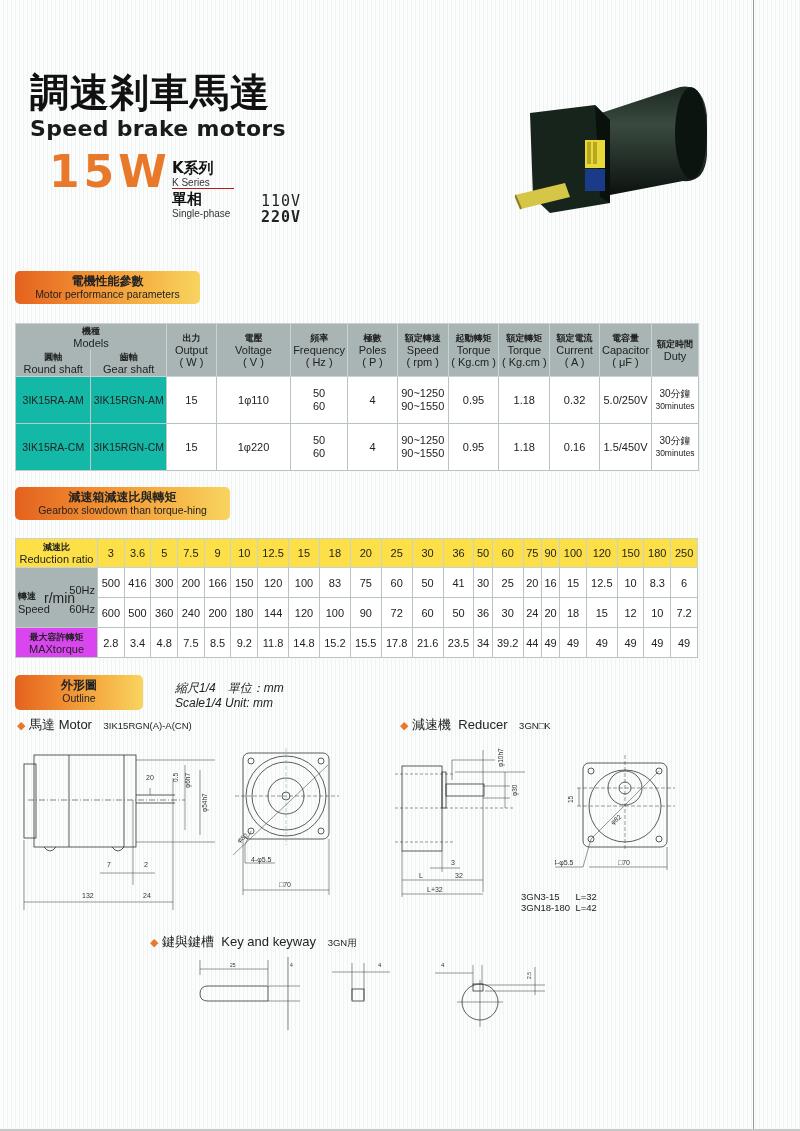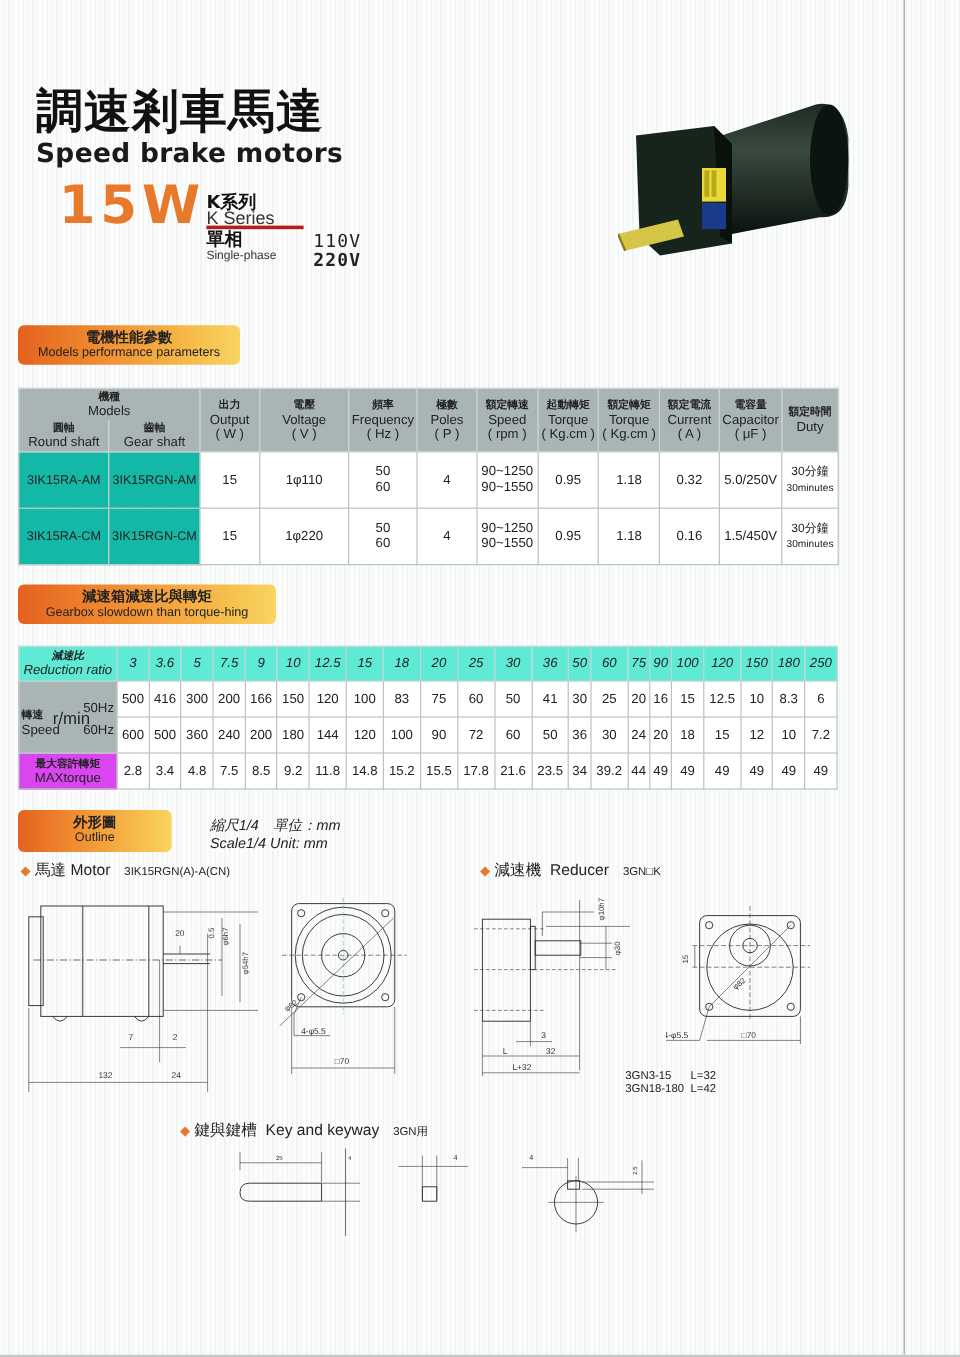--- a/index.html
+++ b/index.html
@@ -13,21 +13,21 @@
   }
   .abs { position: absolute; }
   .right-rule { left: 753px; top: 0; width: 1px; height: 1129px; background: #9a9a9a; }
   .bottom-rule { left: 0; top: 1129px; width: 800px; height: 2px; background: #c4c8c8; }
 
   
   .title-cn { left: 30px; top: 66px; font-family: "DejaVu Sans", sans-serif; font-weight: bold; font-size: 39px; letter-spacing: 1px; color: #111; }
   .title-en { left: 30px; top: 116px; font-family: "DejaVu Sans", sans-serif; font-weight: bold; font-size: 22px; color: #1a1a1a; letter-spacing: 0.3px; }
   .power { left: 34px; top: 146px; font-family: "DejaVu Sans", sans-serif; font-weight: bold; font-size: 44px; color: #e8782a; letter-spacing: 4px; margin-left: 15px; }
   .series-cn { left: 172px; top: 159px; font-family: "DejaVu Sans", sans-serif; font-weight: bold; font-size: 15px; color: #111; }
-  .series-en { left: 172px; top: 178px; font-size: 15px; color: #333; padding-right: 24px; border-bottom: 3px solid #b91c1c; line-height: 10px; }
+  .series-en { left: 172px; top: 178px; font-size: 10px; color: #333; padding-right: 24px; border-bottom: 1px solid #b91c1c; line-height: 10px; }
   .phase-cn { left: 172px; top: 190px; font-family: "DejaVu Sans", sans-serif; font-weight: bold; font-size: 15px; color: #111; }
   .phase-en { left: 172px; top: 208px; font-size: 10px; color: #333; }
   .v1 { left: 261px; top: 192px; font-family: "DejaVu Sans Mono", monospace; font-size: 15px; color: #222; letter-spacing: 1px; }
   .v2 { left: 261px; top: 208px; font-family: "DejaVu Sans Mono", monospace; font-weight: bold; font-size: 15px; color: #222; letter-spacing: 1px; }
 
   
   .photo { left: 515px; top: 85px; width: 200px; height: 140px; }
 
   
   .banner {
@@ -46,21 +46,21 @@
   td, th { font-weight: normal; text-align: center; vertical-align: middle; }
   .perf { left: 15px; top: 323px; width: 684px; }
   .perf th { background: #a9b5b5; font-size: 11px; line-height: 12px; color: #222; border: 1px solid #c9d2d2; padding: 1px 2px; }
   .perf th .cn { display: block; font-family: "DejaVu Sans", sans-serif; font-weight: bold; font-size: 9px; }
   .perf td { background: #fff; font-size: 11px; line-height: 13px; border: 1px solid #b8c4c4; height: 47px; color: #222; }
   .perf td.model { background: #14b8a6; border-color: #c0c8c8; font-size: 10.5px; }
   .perf td .small { font-size: 8.5px; display: block; }
   .perf td .duty-cn { display: block; font-size: 10px; }
 
   .gear { left: 15px; top: 538px; width: 683px; }
-  .gear th { background: #5eead4; font-size: 11px; color: #222; border: 1px solid #c9d2d2; height: 29px; padding: 0; font-style: italic; }
+  .gear th { background: #fde047; font-size: 11px; color: #222; border: 1px solid #c9d2d2; height: 29px; padding: 0; }
   .gear th.lbl { line-height: 12px; }
   .gear th.lbl .cn { display: block; font-family: "DejaVu Sans", sans-serif; font-weight: bold; font-size: 9px; }
   .gear td { background: #fff; border: 1px solid #b8c4c4; font-size: 11px; height: 30px; padding: 0; color: #222; }
   .gear td.lbl { background: #a9b5b5; border-color: #c0c8c8; text-align: left; font-size: 11px; line-height: 12px; padding: 0 2px; }
   .gear td.lbl2 { background: #d946ef; border-color: #c0c8c8; font-size: 11px; line-height: 12px; margin-top: 48px; }
   .gear td.lbl2 .cn { display: block; font-family: "DejaVu Sans", sans-serif; font-weight: bold; font-size: 9px; }
 
   
   .scale { left: 175px; top: 681px; font-size: 12px; line-height: 15px; color: #222; font-style: italic; }
   .sub-heading { font-size: 13px; color: #222; }
@@ -104,21 +104,21 @@
   <rect x="70" y="55" width="20" height="28" fill="#e8d838"></rect>
   <rect x="72" y="57" width="4" height="22" fill="#b8a820"></rect>
   <rect x="78" y="57" width="4" height="22" fill="#b8a820"></rect>
   <rect x="70" y="84" width="20" height="22" fill="#1a3a8a"></rect>
   <path d="M0 110 L50 98 L55 112 L6 124 Z" fill="#d6c648"></path>
   <path d="M0 110 L6 124" stroke="#8a7a20" stroke-width="2"></path>
 </svg>
 
 <div class="abs banner b1">
   <span class="cn">電機性能參數</span>
-  <span class="en">Models performance parameters</span>
+  <span class="en">Motor performance parameters</span>
 </div>
 
 <table class="perf">
   <tbody>
       <tr>
     <th colspan="2" style="height:21px; border-bottom:none;">
       <span class="cn">機種</span><span>Models</span>
     </th>
     <th rowspan="2" style="width:50px"><span class="cn">出力</span><span style="display:block">Output</span><span>( W )</span></th>
     <th rowspan="2" style="width:75px"><span class="cn">電壓</span><span style="display:block">Voltage</span><span>( V )</span></th>

